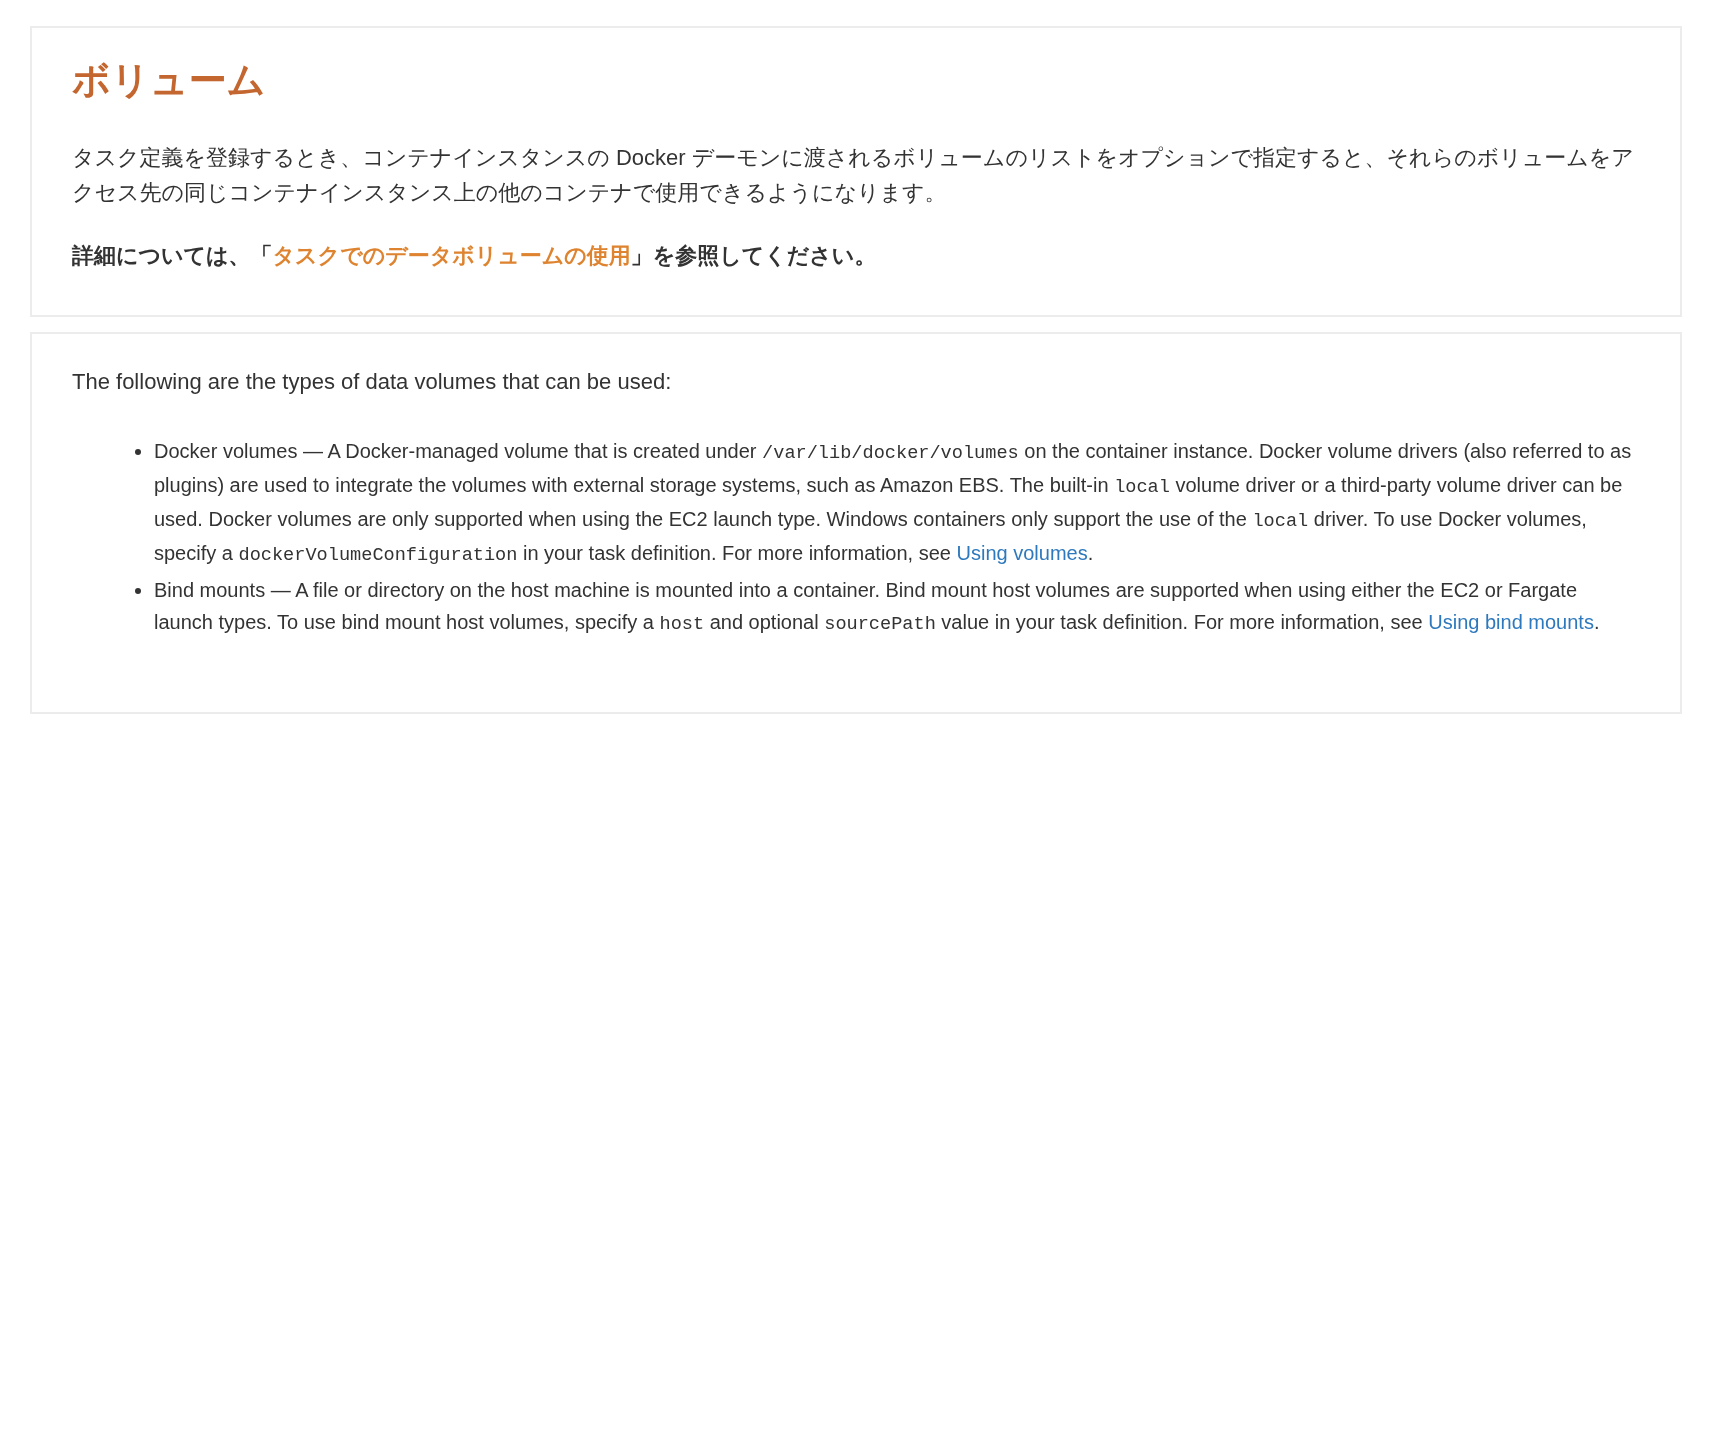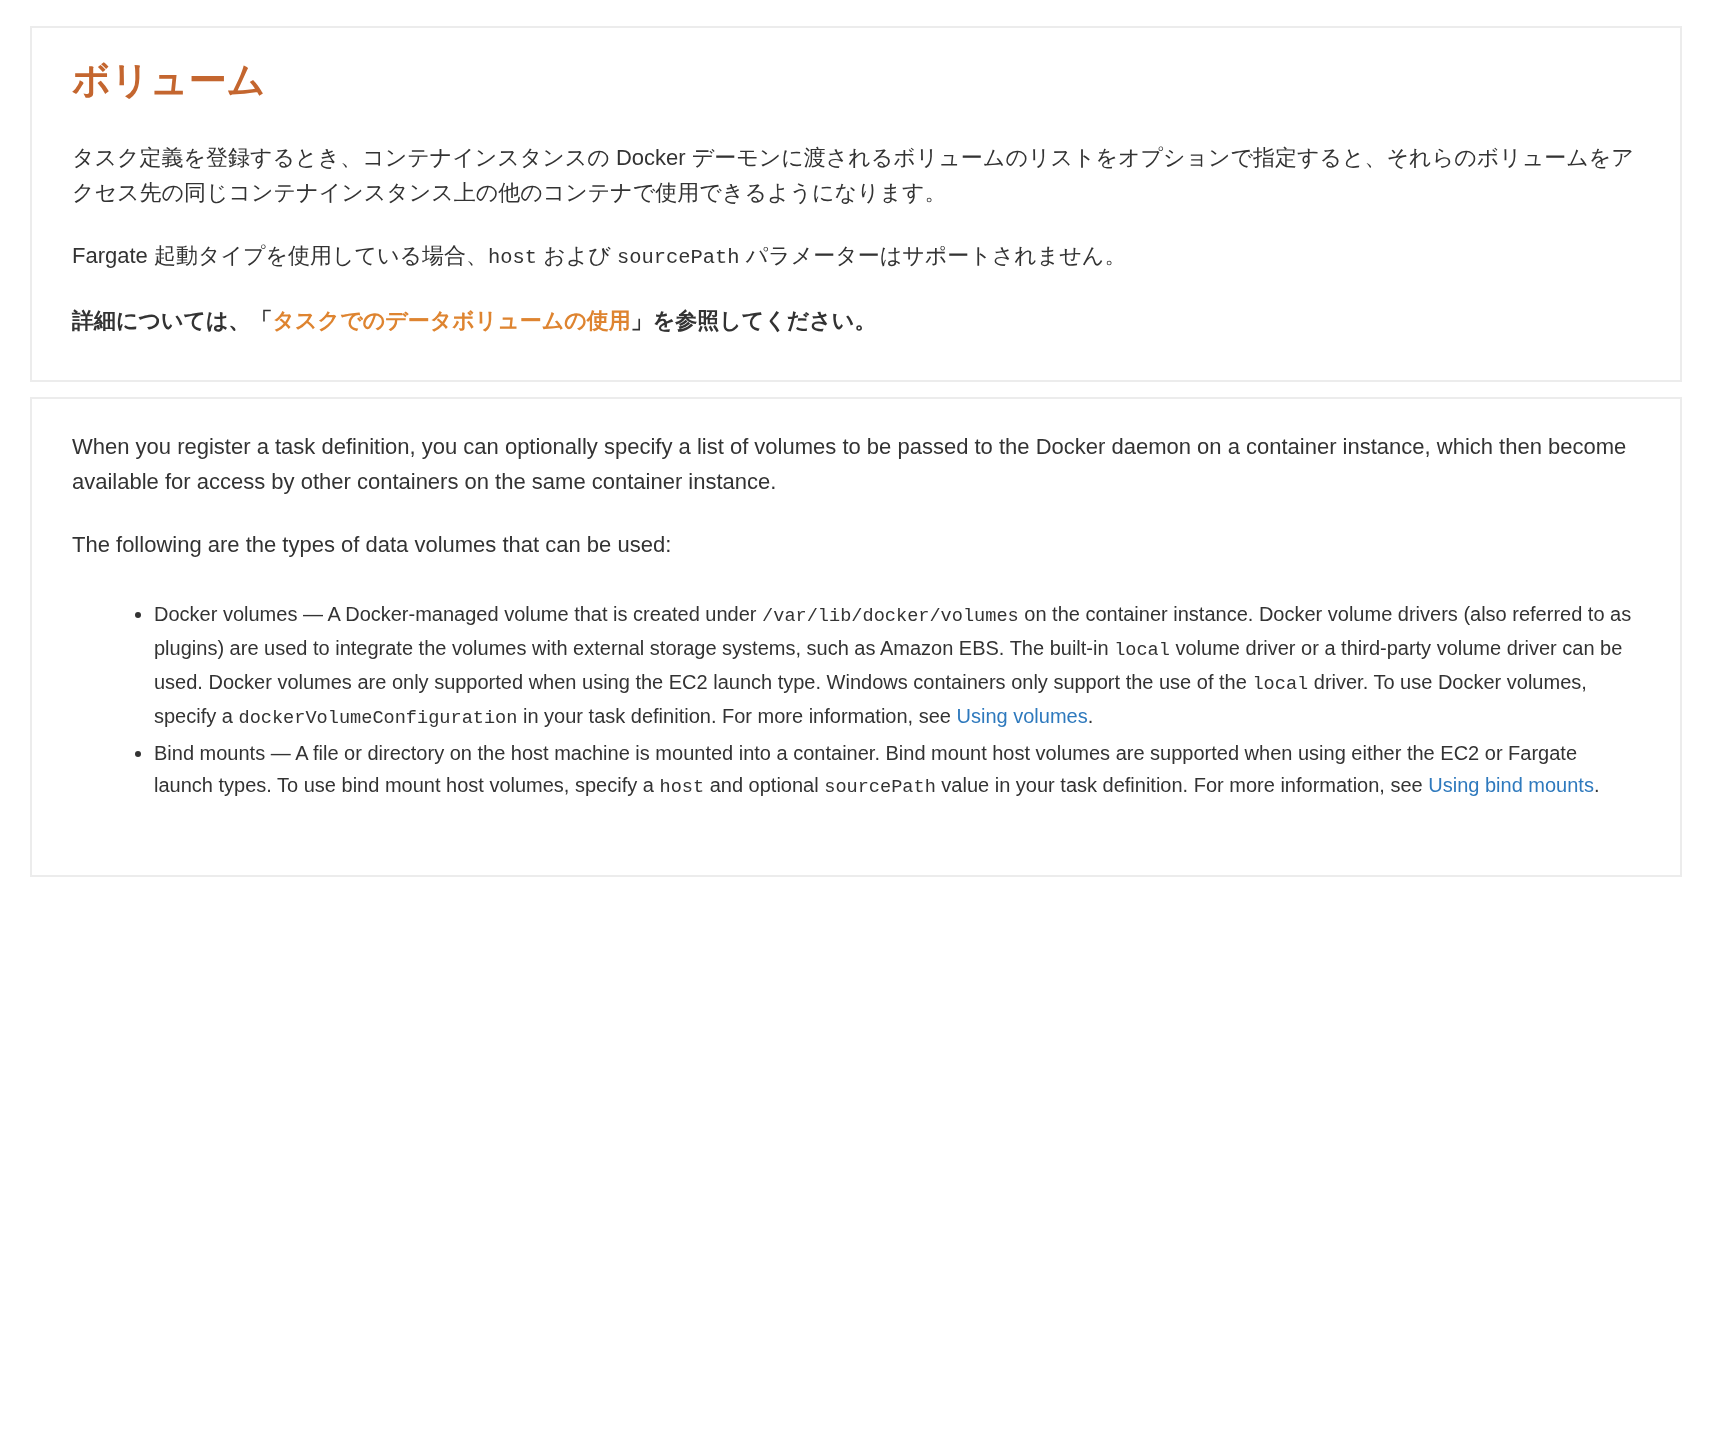--- a/index.html
+++ b/index.html
@@ -62,26 +62,24 @@
   a.link-orange { color: var(--link_orange); }
 </style>
 </head>
 <body>
 
 <main>
 
   <section class="card" lang="ja">
     <h2 class="card-title">ボリューム</h2>
     <p class="para">タスク定義を登録するとき、コンテナインスタンスの Docker デーモンに渡されるボリュームのリストをオプションで指定すると、それらのボリュームをアクセス先の同じコンテナインスタンス上の他のコンテナで使用できるようになります。</p>
-    <p class="para"><span>Fargate 起動タイプを使用している場合、</span><code>host</code><span> および </span><code>sourcePath</code><span> パラメーターはサポートされません。</span></p>
     <p class="para"><span>詳細については、「</span><a href="#" class="link-orange">タスクでのデータボリュームの使用</a><span>」を参照してください。</span></p>
   </section>
 
   <section class="card">
-    <p class="para">When you register a task definition, you can optionally specify a list of volumes to be passed to the Docker daemon on a container instance, which then become available for access by other containers on the same container instance.</p>
     <p class="para">The following are the types of data volumes that can be used:</p>
     <ul class="volume-list">
       <li><span>Docker volumes — A Docker-managed volume that is created under </span><code>/var/lib/docker/volumes</code><span> on the container instance. Docker volume drivers (also referred to as plugins) are used to integrate the volumes with external storage systems, such as Amazon EBS. The built-in </span><code>local</code><span> volume driver or a third-party volume driver can be used. Docker volumes are only supported when using the EC2 launch type. Windows containers only support the use of the </span><code>local</code><span> driver. To use Docker volumes, specify a </span><code>dockerVolumeConfiguration</code><span> in your task definition. For more information, see </span><a href="#" class="link-blue">Using volumes</a><span>.</span></li>
       <li><span>Bind mounts — A file or directory on the host machine is mounted into a container. Bind mount host volumes are supported when using either the EC2 or Fargate launch types. To use bind mount host volumes, specify a </span><code>host</code><span> and optional </span><code>sourcePath</code><span> value in your task definition. For more information, see </span><a href="#" class="link-blue">Using bind mounts</a><span>.</span></li>
     </ul>
   </section>
 
 </main>
 
 </body></html>

